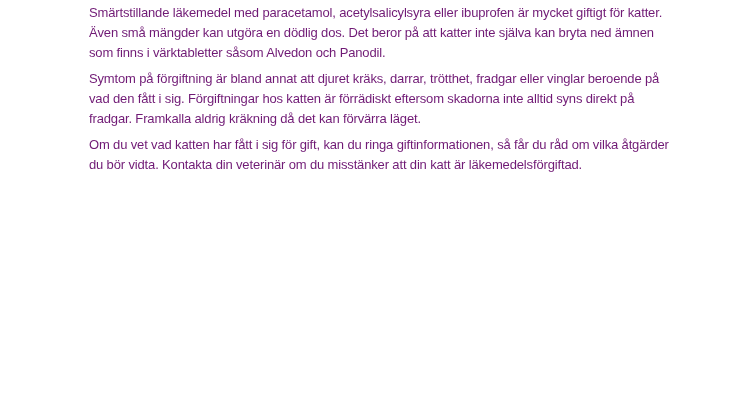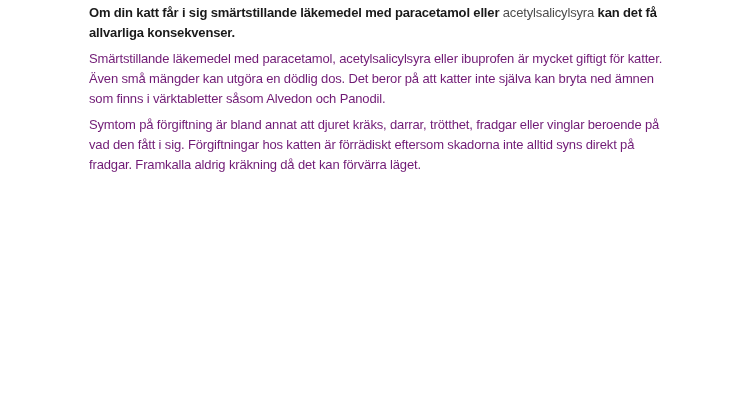--- a/index.html
+++ b/index.html
@@ -39,16 +39,16 @@
   }
   .body-para {
     color: #701a75;
     font-weight: normal;
   }
 </style>
 </head>
 <body>
 
 <div class="doc">
-  <p class="lead"><span class="seg-bold">Om din katt får i sig smärtstillande läkemedel med paracetamol eller </span><span class="seg-normal">acetylsalicylsyra</span><span class="seg-bold"> kan det få allvarliga konsekvenser.</span></p>
   <p class="body-para">Smärtstillande läkemedel med paracetamol, acetylsalicylsyra eller ibuprofen är mycket giftigt för katter. Även små mängder kan utgöra en dödlig dos. Det beror på att katter inte själva kan bryta ned ämnen som finns i värktabletter såsom Alvedon och Panodil.</p>
   <p class="body-para">Symtom på förgiftning är bland annat att djuret kräks, darrar, trötthet, fradgar eller vinglar beroende på vad den fått i sig. Förgiftningar hos katten är förrädiskt eftersom skadorna inte alltid syns direkt på fradgar. Framkalla aldrig kräkning då det kan förvärra läget.</p>
+  <p class="body-para">Om du vet vad katten har fått i sig för gift, kan du ringa giftinformationen, så får du råd om vilka åtgärder du bör vidta. Kontakta din veterinär om du misstänker att din katt är läkemedelsförgiftad.</p>
 </div>
 
 </body></html>

